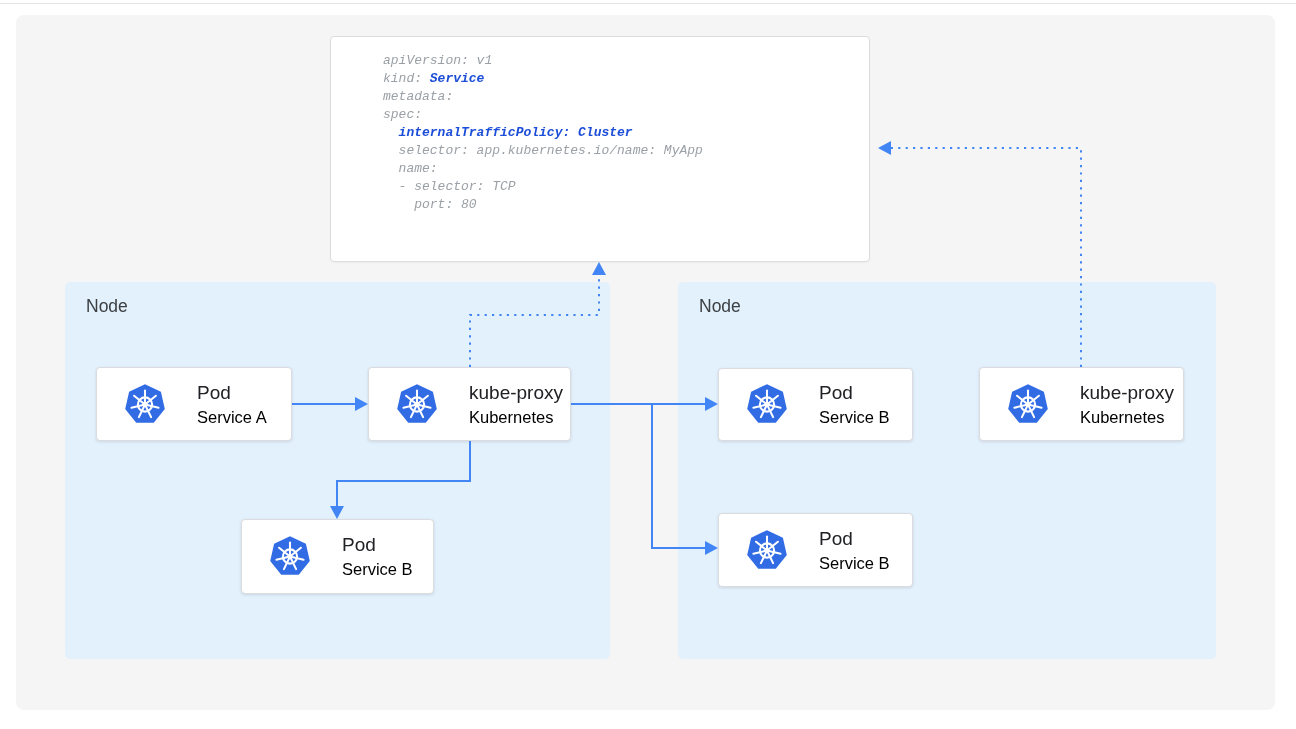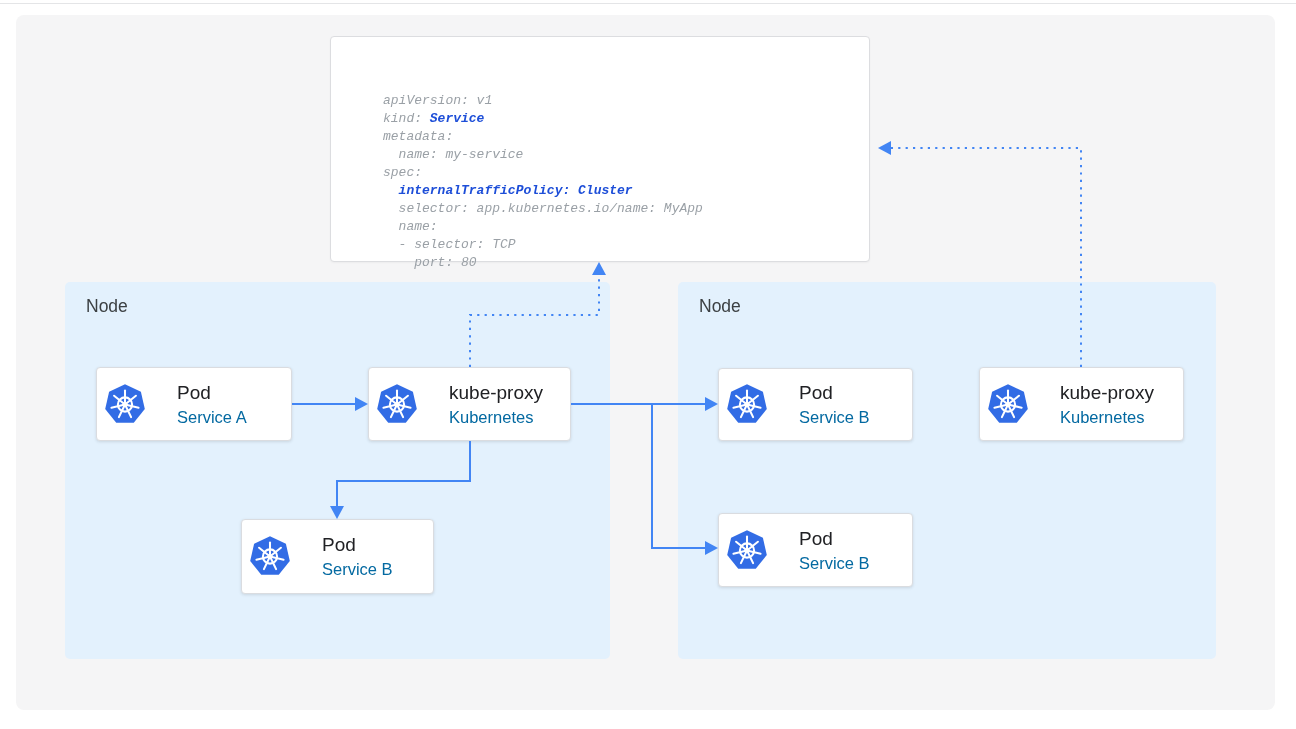--- a/index.html
+++ b/index.html
@@ -6,38 +6,38 @@
   .stage{position:relative;width:1296px;height:729px;background:#ffffff;overflow:hidden;
          font-family:"Liberation Sans", sans-serif;}
   .top-divider{position:absolute;left:0;top:3px;width:1296px;height:1px;background:#e4e5e7;}
   .panel{position:absolute;left:16px;top:15px;width:1259px;height:695px;background:#f5f5f6;border-radius:8px;}
 
   
   .code-box{position:absolute;left:330px;top:36px;width:540px;height:226px;background:#ffffff;
             border:1px solid #dcdde0;border-radius:4px;box-sizing:border-box;
             box-shadow:0 1px 2px rgba(0,0,0,0.04);}
   .code{position:absolute;left:52px;top:15px;font-family:"Liberation Mono", monospace;
-        font-style:italic;font-size:13px;line-height:18px;color:#9aa0a6;margin-top:40px;}
+        font-style:italic;font-size:13px;line-height:18px;color:#9aa0a6;}
   .cl{white-space:pre;}
   .code .b{font-weight:bold;color:#1d4ed8;}
 
   
   .node{position:absolute;background:#e3f1fd;border-radius:5px;}
   .node-left{left:65px;top:282px;width:545px;height:377px;}
   .node-right{left:678px;top:282px;width:538px;height:377px;}
   .node-label{position:absolute;left:21px;top:14px;font-size:17.5px;color:#3c4043;}
 
   
   .card{position:absolute;background:#ffffff;border:1px solid #dadce0;border-radius:4px;
         box-sizing:border-box;box-shadow:0 1px 3px rgba(60,64,67,0.15);
-        display:flex;align-items:center;padding-left:5px;}
+        display:flex;align-items:center;padding-left:25px;}
   .card .k8s{width:46px;height:47px;flex:0 0 auto;}
   .card .txt{margin-left:29px;display:flex;flex-direction:column;}
   .card .title{font-size:19px;color:#202124;line-height:23px;}
-  .card .sub{font-size:16.5px;color:#0369a1;line-height:22px;margin-top:2px;}
+  .card .sub{font-size:16.5px;color:#000000;line-height:22px;margin-top:2px;}
 
   .card-pod-a{left:96px;top:367px;width:196px;height:74px;}
   .card-kp-left{left:368px;top:367px;width:203px;height:74px;}
   .card-pod-b-left{left:241px;top:519px;width:193px;height:75px;}
   .card-pod-b-rtop{left:718px;top:368px;width:195px;height:73px;}
   .card-pod-b-rbot{left:718px;top:513px;width:195px;height:74px;}
   .card-kp-right{left:979px;top:367px;width:205px;height:74px;}
 
   .overlay{position:absolute;left:0;top:0;width:1296px;height:729px;pointer-events:none;}
 </style>
@@ -65,21 +65,20 @@
 
 <div class="stage">
   <div class="top-divider"></div>
   <div class="panel"></div>
 
   <div class="code-box">
     <div class="code">
       <div class="cl"><span>apiVersion: v1</span></div>
       <div class="cl"><span>kind: </span><span class="b">Service</span></div>
       <div class="cl"><span>metadata:</span></div>
-      <div class="cl"><span>  name: my-service</span></div>
       <div class="cl"><span>spec:</span></div>
       <div class="cl"><span>  </span><span class="b">internalTrafficPolicy: Cluster</span></div>
       <div class="cl"><span>  selector: app.kubernetes.io/name: MyApp</span></div>
       <div class="cl"><span>  name:</span></div>
       <div class="cl"><span>  - selector: TCP</span></div>
       <div class="cl"><span>    port: 80</span></div>
     </div>
   </div>
 
   <div class="node node-left">

